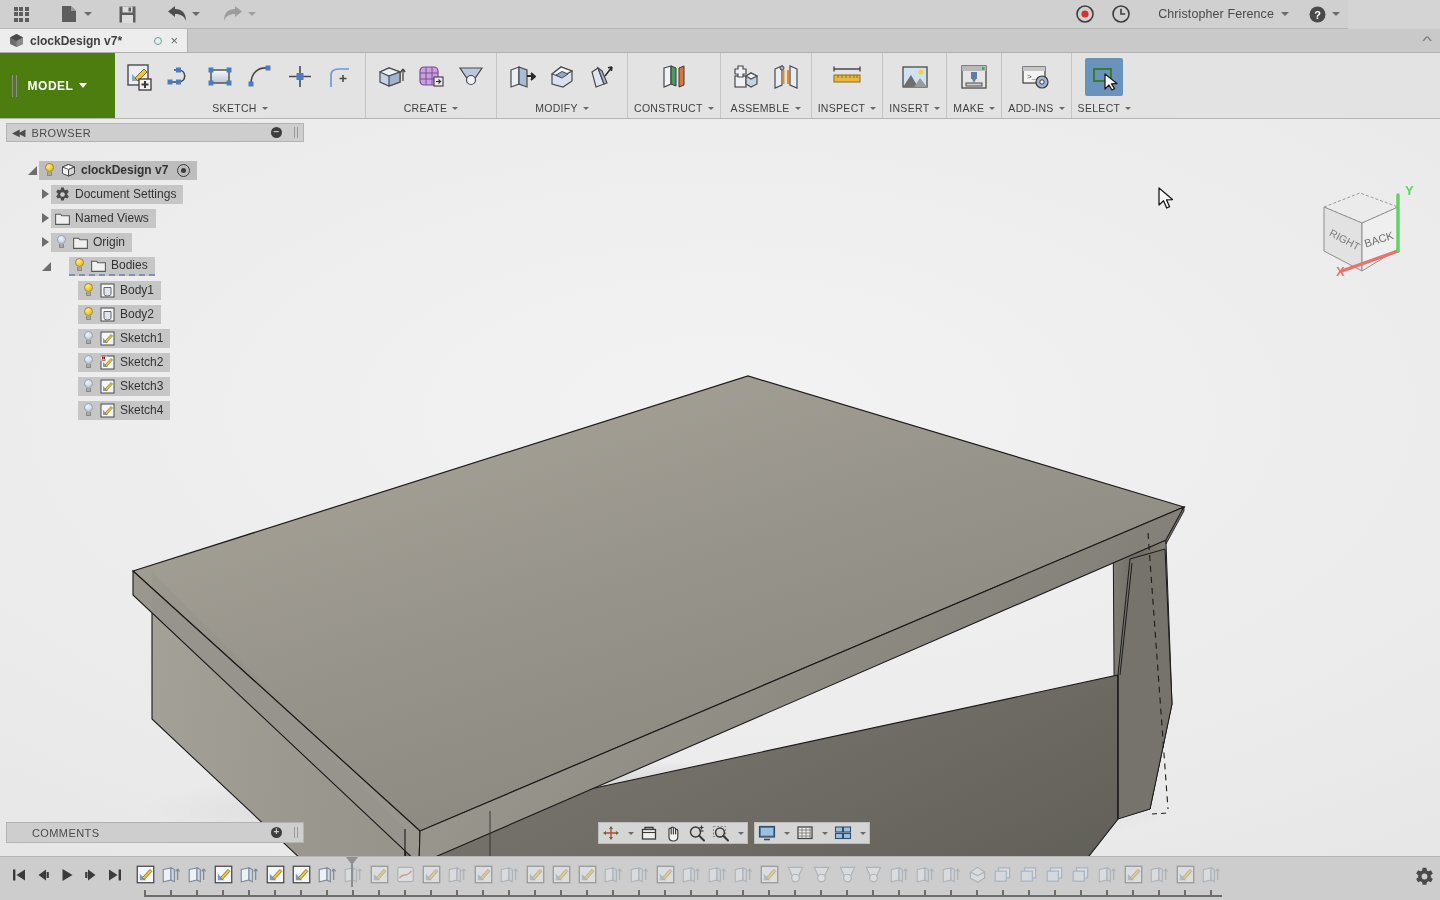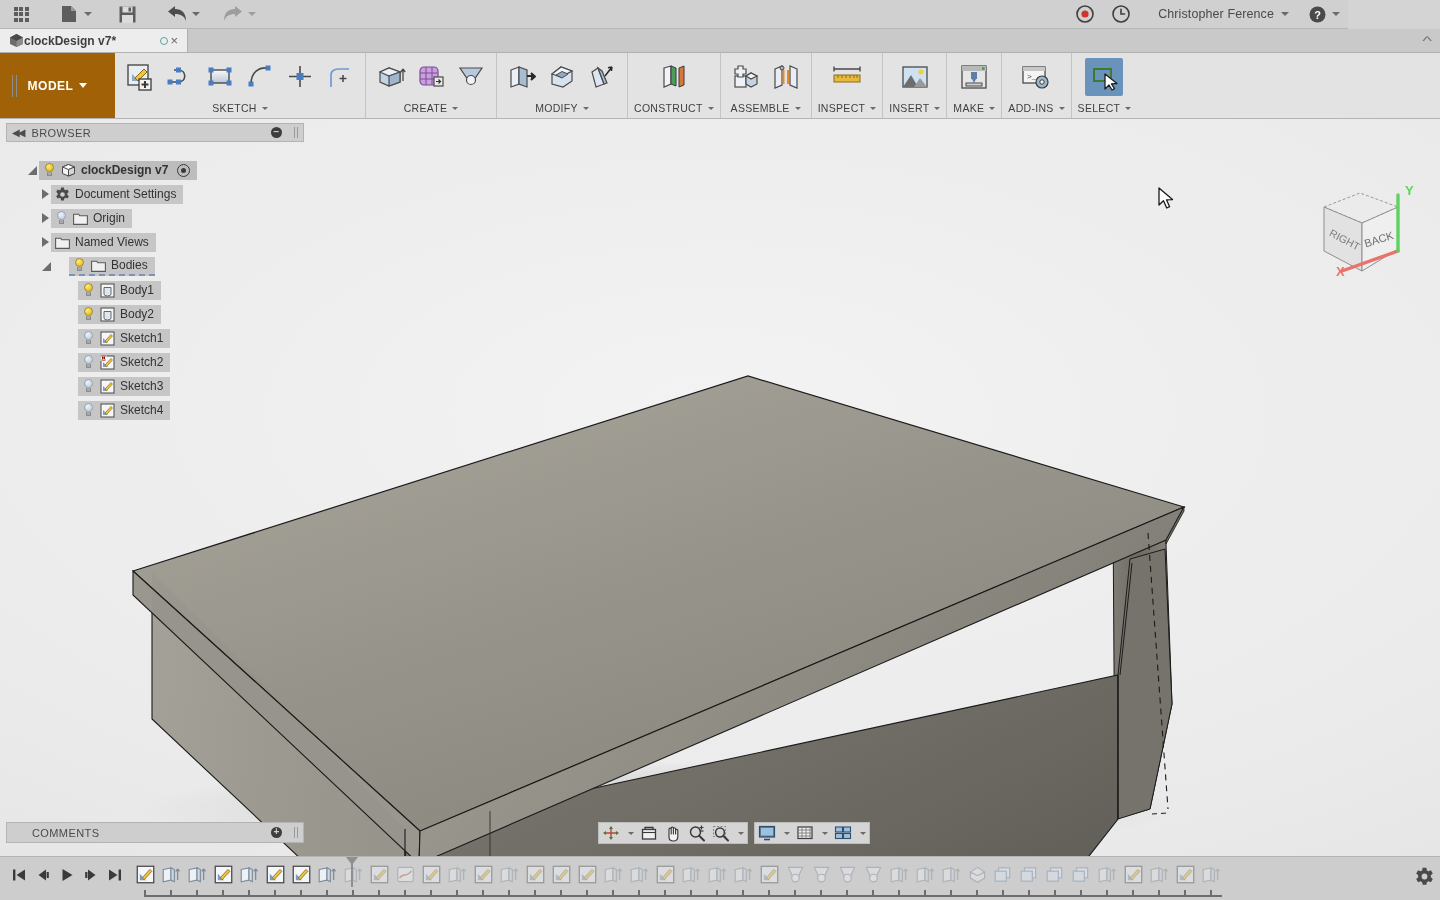--- a/index.html
+++ b/index.html
@@ -33,38 +33,38 @@
   .grid-icon { display: grid; grid-template-columns: repeat(3,4px); grid-template-rows: repeat(3,4px); gap: 1.5px; }
   .grid-icon i { background: #5d5d5d; display: block; }
 
   
   .tabbar {
     position: absolute; left: 0; top: 29px; width: 1440px; height: 24px;
     background: #c9c9c9; border-bottom: 1px solid #b0b0b0;
     display: flex; align-items: stretch;
   }
   .doc-tab {
-    display: flex; align-items: center; 
+    display: flex; align-items: center; gap: 6px;
     background: #ededed; padding: 0 7px 0 9px; min-width: 188px;
     border-right: 1px solid #b0b0b0; cursor: pointer; justify-content: center;
   }
   .doc-tab-title { font-size: 12px; color: #3f3f3f; font-weight: 600; }
   .tab-dot { width: 8px; height: 8px; border-radius: 50%; border: 1.6px solid #56a89a; margin-left: auto; }
   .tab-x { font-size: 13px; color: #666; cursor: pointer; line-height: 1; padding: 0 2px; }
   .tabbar-rest { flex: 1; background: #c9c9c9; display: flex; align-items: center; justify-content: flex-end; padding-right: 10px; }
   .chev-up { font-size: 13px; color: #7b7b7b; cursor: pointer; transform: scaleX(1.6); }
 
   
   .ribbon {
     position: absolute; left: 0; top: 53px; width: 1440px; height: 66px;
     background: #e3e3e3; border-bottom: 1px solid #b4b4b4;
     display: flex; align-items: stretch;
   }
   .ws-selector {
-    width: 115px; background: #a16207; display: flex; align-items: center;
+    width: 115px; background: #4d7c0f; display: flex; align-items: center;
     justify-content: center; gap: 6px; cursor: pointer; position: relative;
   }
   .ws-grip { position: absolute; left: 12px; top: 22px; width: 5px; height: 22px;
              border-left: 1px solid #8e8e8e; border-right: 1px solid #8e8e8e; }
   .ws-label { font-size: 12px; font-weight: 700; color: #fff; letter-spacing: .5px; }
   .ws-caret { width:0;height:0;border-left:4px solid transparent;border-right:4px solid transparent;border-top:5px solid #fff; }
 
   .panel { display: flex; flex-direction: column; justify-content: space-between;
            padding: 3px 6px 2px; border-right: 1px solid #c4c4c4; position: relative; }
   .panel:last-child { border-right: none; }
@@ -636,38 +636,38 @@
             <path d="M6.1 0.6h2.8l.35 2 1.3.75 1.85-.8 1.4 2.4-1.5 1.35v1.5l1.5 1.35-1.4 2.4-1.85-.8-1.3.75-.35 2H6.1l-.35-2-1.3-.75-1.85.8-1.4-2.4 1.5-1.35v-1.5L1.2 4.95l1.4-2.4 1.85.8 1.3-.75z" fill="#4a4a4a"></path>
             <circle cx="7.5" cy="7.5" r="2.3" fill="#cfcfcf"></circle>
           </svg>
           <span class="tlabel">Document Settings</span>
         </span>
       </div>
 
       <div class="trow" style="padding-left:36px">
         <span class="arrow-r"></span>
         <span class="trow-body">
+          <svg width="15" height="13" viewBox="0 0 15 13">
+            <path d="M0.6 2.2 h5 l1.2 1.6 h7.6 v8.6 h-13.8 z" fill="#f0f0f0" stroke="#5a5a5a" stroke-width="1.1"></path>
+          </svg>
+          <span class="tlabel">Named Views</span>
+        </span>
+      </div>
+
+      <div class="trow" style="padding-left:36px">
+        <span class="arrow-r"></span>
+        <span class="trow-body">
           <span class="bulb off">
               <i class="glass"></i>
               <i class="base"></i>
             </span>
           <svg width="15" height="13" viewBox="0 0 15 13">
             <path d="M0.6 2.2 h5 l1.2 1.6 h7.6 v8.6 h-13.8 z" fill="#f0f0f0" stroke="#5a5a5a" stroke-width="1.1"></path>
           </svg>
           <span class="tlabel">Origin</span>
-        </span>
-      </div>
-
-      <div class="trow" style="padding-left:36px">
-        <span class="arrow-r"></span>
-        <span class="trow-body">
-          <svg width="15" height="13" viewBox="0 0 15 13">
-            <path d="M0.6 2.2 h5 l1.2 1.6 h7.6 v8.6 h-13.8 z" fill="#f0f0f0" stroke="#5a5a5a" stroke-width="1.1"></path>
-          </svg>
-          <span class="tlabel">Named Views</span>
         </span>
       </div>
 
       <div class="trow" style="padding-left:36px">
         <span class="arrow-d"></span>
         <span class="trow-body dashed-u">
           <span class="bulb">
               <i class="glass"></i>
               <i class="base"></i>
             </span>

